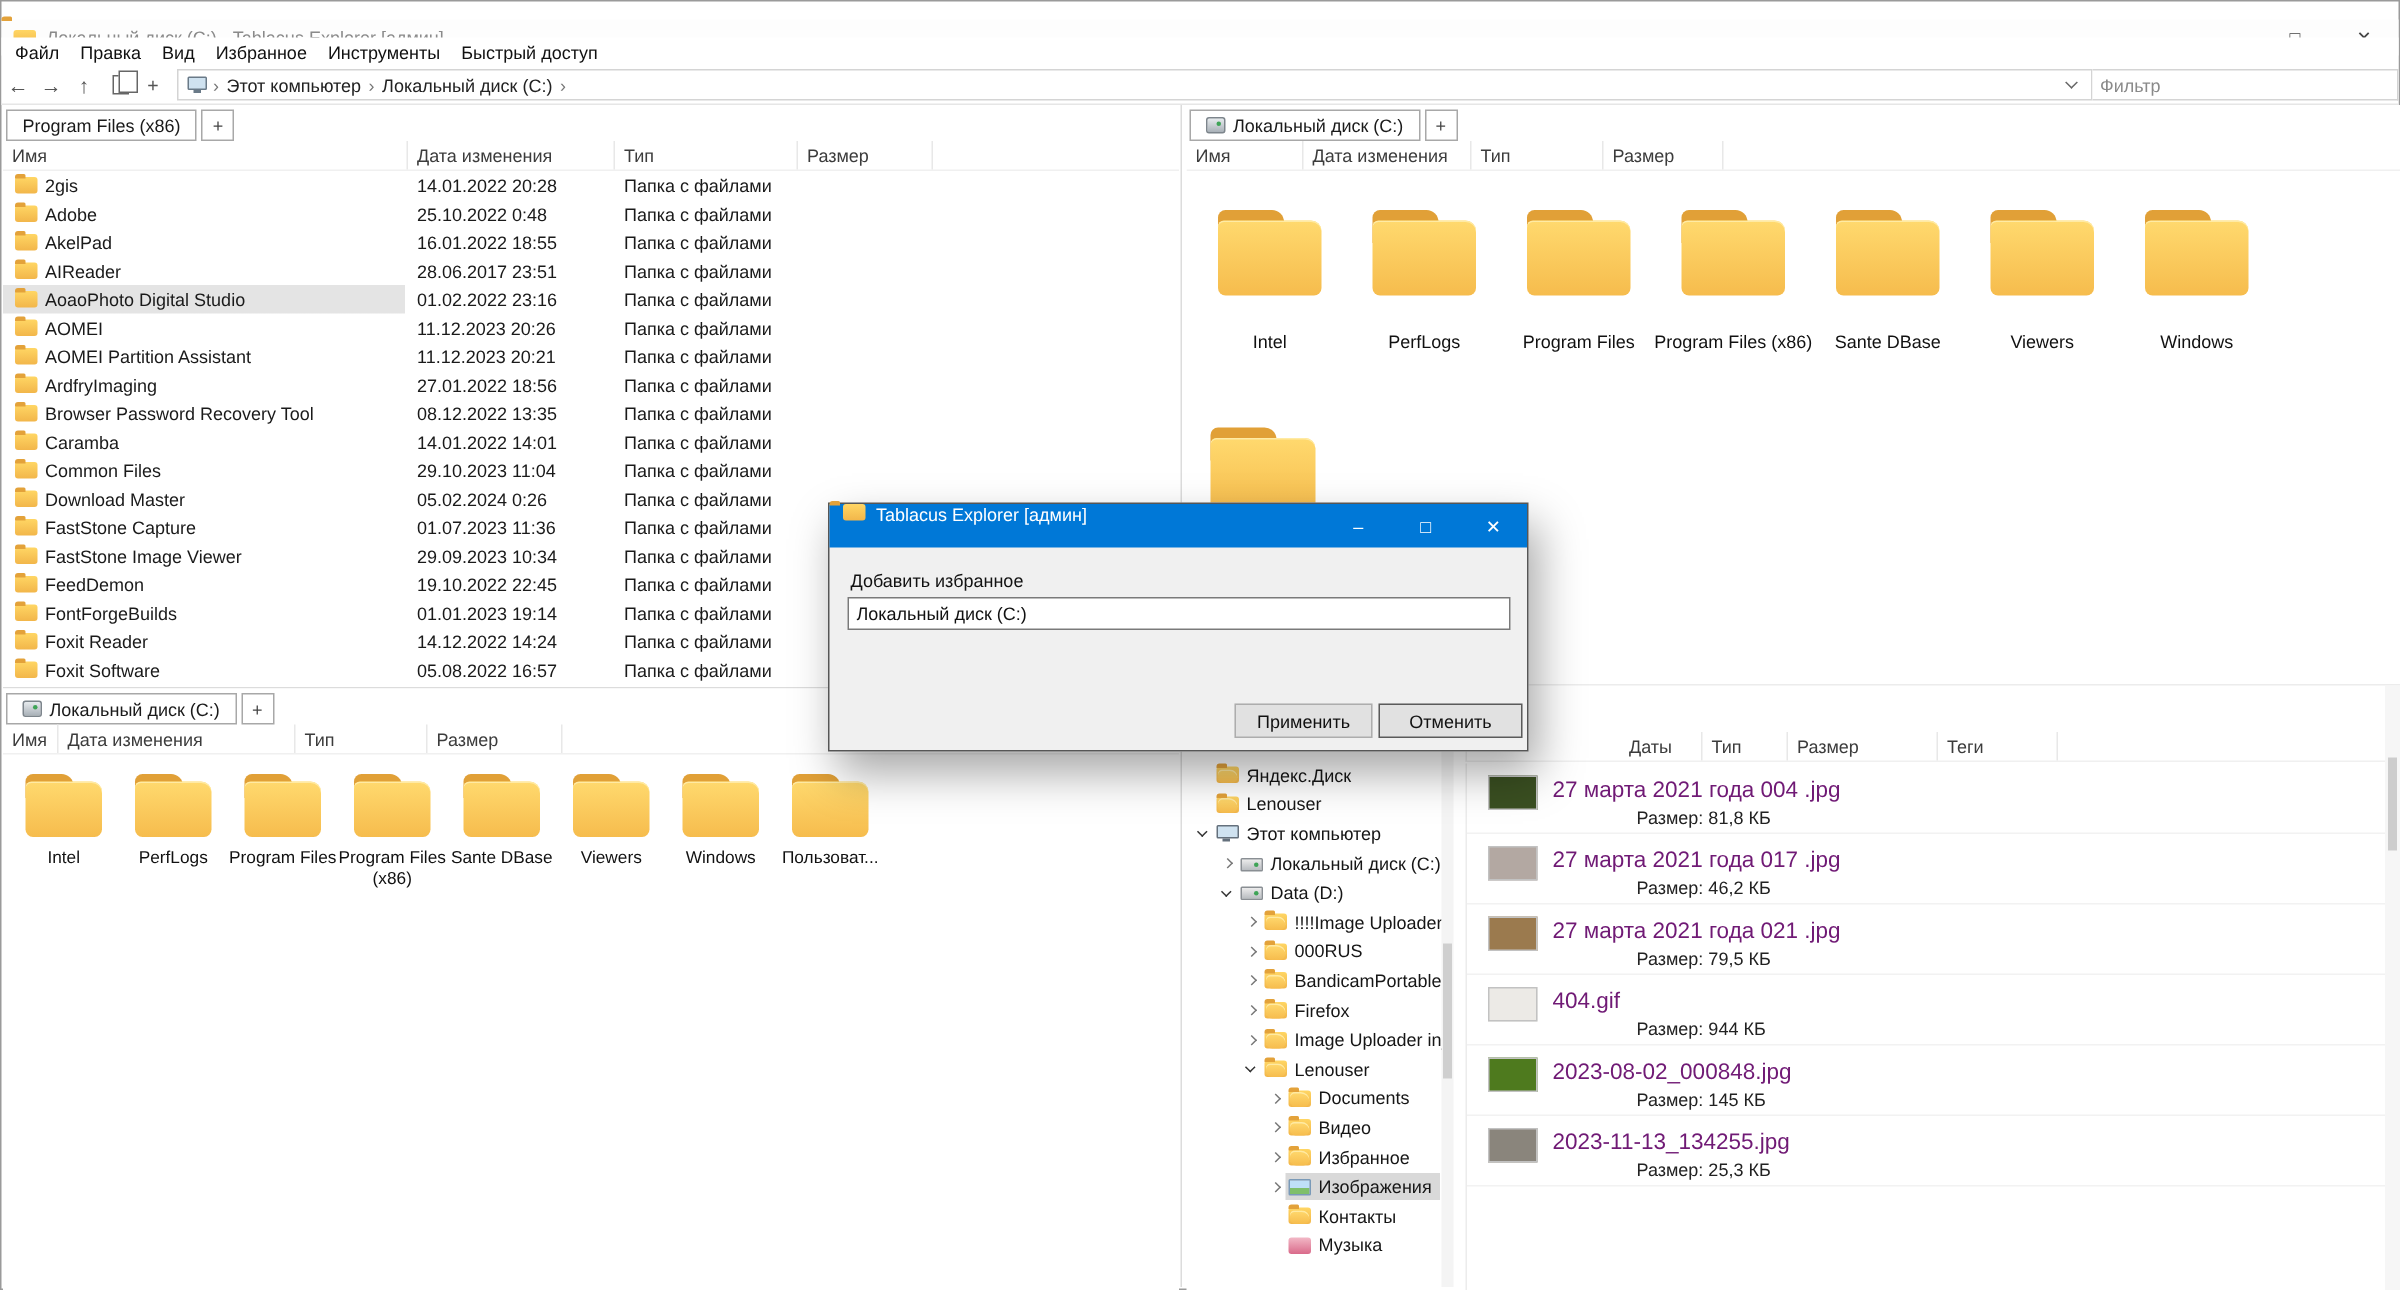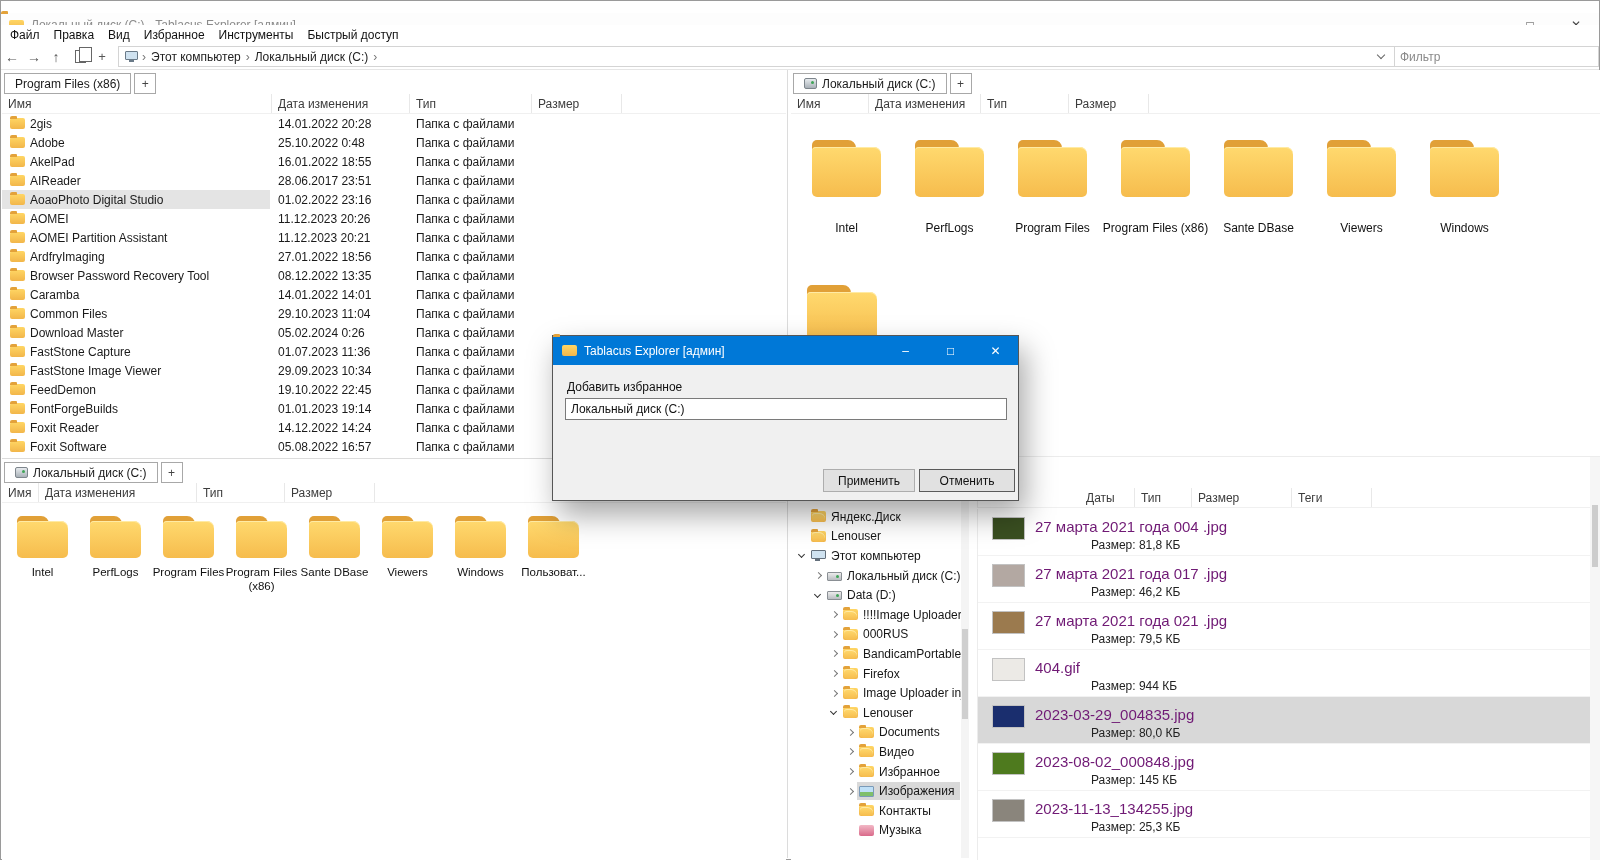--- a/index.html
+++ b/index.html
@@ -119,21 +119,21 @@
   .frow { position:relative; height:47px; border-bottom:1px solid #f2f2f2; }
   .frow.selected { background:#d8d8d8; }
   .frow .thumb { position:absolute; left:14px; top:8px; width:33px; height:23px; border:1px solid #c2c2c2; }
   .frow .fname { position:absolute; left:57px; top:9px; font-size:15px; color:#701a75; white-space:nowrap; }
   .frow .fsize { position:absolute; left:113px; top:29px; font-size:12px; color:#222; white-space:nowrap; }
   .v-scroll { position:absolute; right:0; top:0; width:10px; bottom:0; background:#f6f6f6; }
   .v-scroll .thumb { position:absolute; left:2px; right:2px; top:48px; height:62px; background:#cdcdcd; }
 
   
   .dialog { position:absolute; left:551px; top:334px; width:467px; height:166px; background:#f0f0f0; border:1px solid #565656; box-shadow:6px 14px 28px rgba(0,0,0,.35); z-index:10; }
-  .dlg-titlebar { height:29px; background:#0078d7; display:flex; align-items:center; color:#fff; }
+  .dlg-titlebar { height:29px; background:#0078d7; display:flex; align-items:flex-start; color:#fff; }
   .dlg-icon { position:static !important; margin-left:9px; }
   .dlg-title { margin-left:7px; font-size:12px; white-space:nowrap; }
   .dlg-controls { margin-left:auto; display:flex; height:100%; }
   .dlg-btn { width:45px; display:flex; align-items:center; justify-content:center; color:#fff; font-size:12px; }
   .dlg-body { position:relative; height:137px; }
   .dlg-label { position:absolute; left:14px; top:15px; color:#111; }
   .dlg-input { position:absolute; left:12px; top:33px; width:442px; height:22px; border:1px solid #7a7a7a; background:#fff; font:inherit; padding:0 5px; color:#111; }
   .dlg-buttons { position:absolute; right:3px; bottom:10px; display:flex; gap:4px; }
   .btn { height:23px; background:#e1e1e1; border:1px solid #adadad; font-family:inherit; font-size:12px; color:#111; padding:0 14px; }
   .btn.apply { width:92px; }
@@ -562,25 +562,20 @@
         <div class="frow">
           <span class="thumb" style="background: rgb(155, 122, 78);"></span>
           <span class="fname">27 марта 2021 года 021 .jpg</span>
           <span class="fsize">Размер: 79,5 КБ</span>
         </div>
         <div class="frow">
           <span class="thumb" style="background: rgb(236, 234, 230);"></span>
           <span class="fname">404.gif</span>
           <span class="fsize">Размер: 944 КБ</span>
         </div>
-        <div class="frow selected">
-          <span class="thumb" style="background: rgb(26, 46, 110);"></span>
-          <span class="fname">2023-03-29_004835.jpg</span>
-          <span class="fsize">Размер: 80,0 КБ</span>
-        </div>
         <div class="frow">
           <span class="thumb" style="background: rgb(78, 122, 30);"></span>
           <span class="fname">2023-08-02_000848.jpg</span>
           <span class="fsize">Размер: 145 КБ</span>
         </div>
         <div class="frow">
           <span class="thumb" style="background: rgb(138, 133, 124);"></span>
           <span class="fname">2023-11-13_134255.jpg</span>
           <span class="fsize">Размер: 25,3 КБ</span>
         </div>

